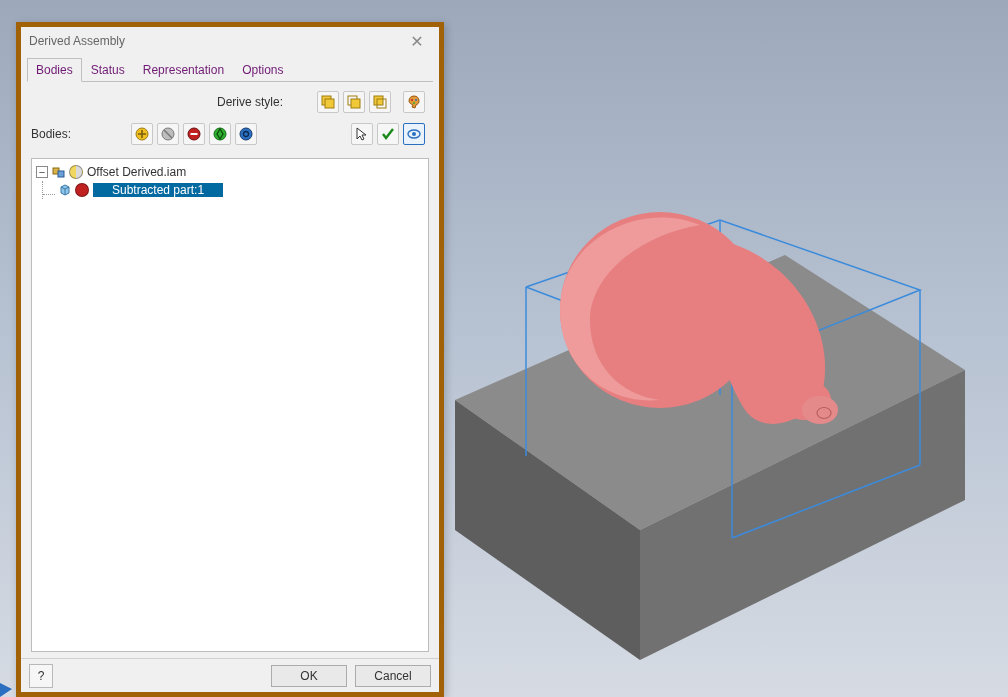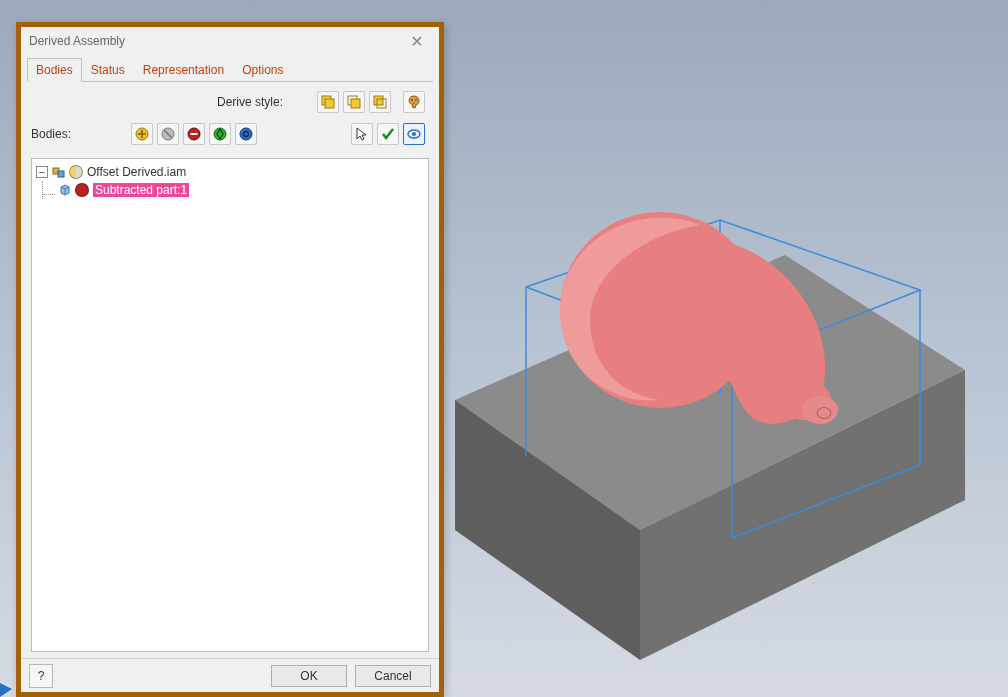--- a/index.html
+++ b/index.html
@@ -50,21 +50,21 @@
     border-bottom: 1px solid #c0c0c0;
   }
   .tab {
     padding: 4px 8px;
     border: 1px solid transparent;
     border-bottom: none;
     margin-right: 0;
     position: relative;
     bottom: -1px;
     cursor: pointer;
-    color: #c2410c;
+    color: #701a75;
     background: transparent;
   }
   .tab.active {
     background: #f0f0f0;
     border-color: #c0c0c0;
     border-bottom: 1px solid #f0f0f0;
   }
   .panel {
     padding: 8px 10px 4px 10px;
   }
@@ -135,23 +135,23 @@
   }
   .tree-children .tree-node::before {
     content: "";
     position: absolute;
     left: 0;
     width: 12px;
     border-top: 1px dotted #9a9a9a;
     margin-top: 9px;
   }
   .tree-node.selected .txt {
-    background: #ec4899;
+    background: #0369a1;
     color: #fff;
-    padding: 0 2px;
+    padding: 0 19px;
   }
   .cube-ico svg { width: 16px; height: 16px; }
   .footer {
     height: 34px;
     border-top: 1px solid #d0d0d0;
     display: flex;
     align-items: center;
     padding: 0 8px;
   }
   .footer .help {

